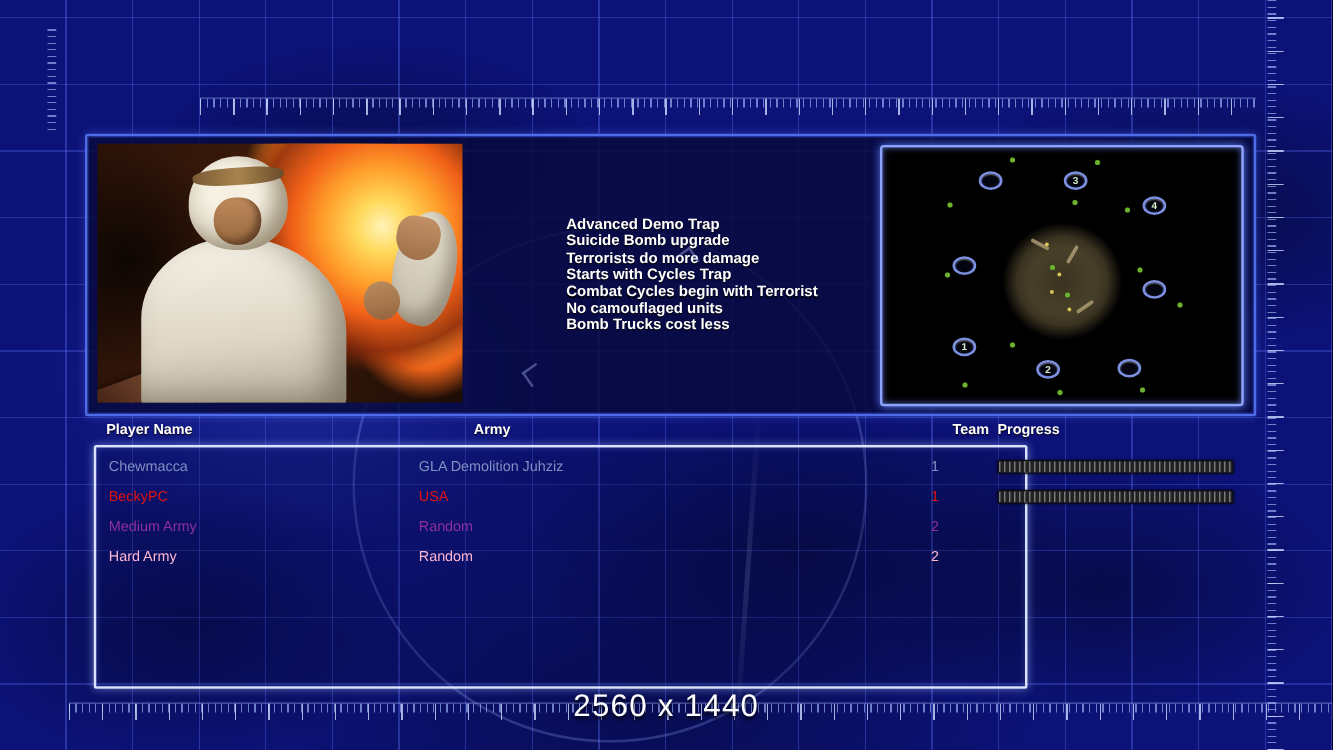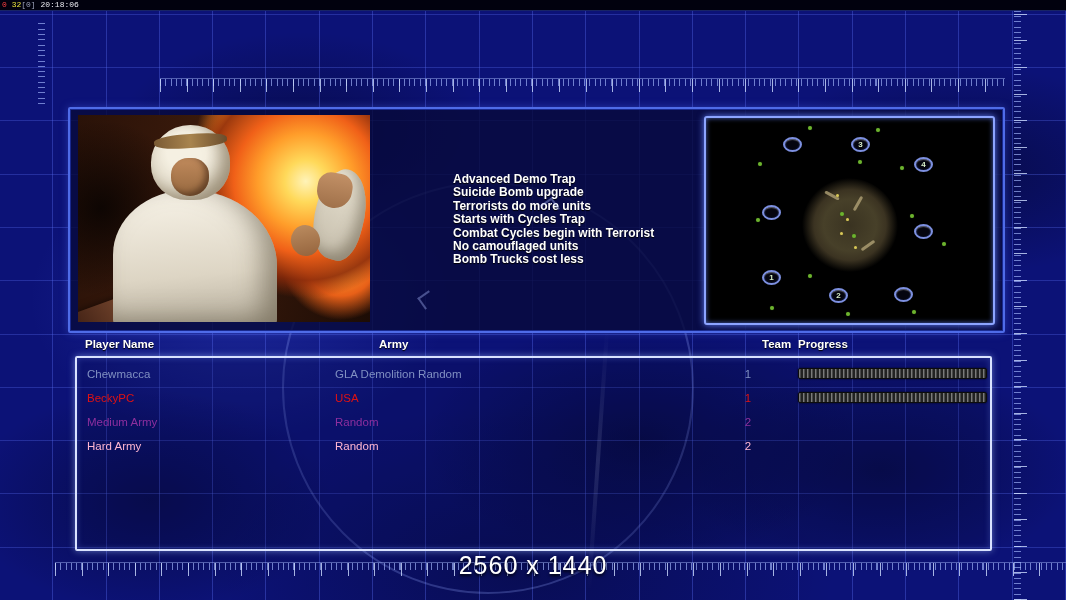--- a/index.html
+++ b/index.html
@@ -120,21 +120,21 @@
   .dot.y { background:#d8c85a; box-shadow:0 0 1px #6b5e1c; width:3px; height:3px; }
   .spawn-marker { position:absolute; width:19px; height:15px; border-radius:50%;
     background:radial-gradient(circle at 50% 40%, #05050f 55%, #101a44 80%);
     border:2px solid #7d90e0; box-shadow:0 1px 3px rgba(0,0,0,.7), inset 0 1px 1px rgba(255,255,255,.35);
     color:#d8efc8; font-size:8px; font-weight:bold; display:flex; align-items:center; justify-content:center; }
   
   .table-header { position:absolute; left:0; top:338px; width:1066px; height:16px; z-index:3;
     color:#fff; font-size:11.5px; font-weight:bold; text-shadow:0 1px 1px #000; }
   .th { position:absolute; top:0; }
   .th-player { left:85px; } .th-army { left:343px;margin-left:36px; } .th-team { left:715px;margin-left:47px; } .th-progress { left:798px; }
-  .table-frame { position:absolute; left:75px; top:356px; width:917px; height:195px; z-index:2;
+  .table-frame { position:absolute; left:75px; top:356px; width:747px; height:195px; z-index:2;
     background:rgba(8,12,70,.25); border:2px solid #d9e2ff; border-radius:2px;
     box-shadow:0 0 7px rgba(160,190,255,.55), inset 0 0 6px rgba(120,150,255,.3); }
   .player-row { position:relative; height:24px; font-size:11.5px; }
   .rows-wrap { position:absolute; left:0; top:5px; width:100%; }
   .c-player { position:absolute; left:10px; top:5px; }
   .c-army { position:absolute; left:258px; top:5px; }
   .c-team { position:absolute; left:664px; top:5px; width:14px; text-align:center; }
   .c-bar { position:absolute; left:721px; top:5px; width:189px; height:11px;
     background:repeating-linear-gradient(90deg, #7a7a7a 0 1px, #4a4a4a 1px 2px, #222 2px 4px);
     border:1px solid #0c0c0c; border-radius:2px; box-shadow:0 0 2px rgba(0,0,0,.8); overflow:hidden; }
@@ -155,42 +155,37 @@
   <div class="ruler-line-h" style="left:160px; top:78px; width:845px;"></div>
   <div class="ruler-minor-h" style="left:160px; top:79px; width:845px;"></div>
   <div class="ruler-major-h" style="left:160px; top:79px; width:845px;"></div>
   <div class="ruler-line-h" style="left:55px; top:562px; width:1011px;"></div>
   <div class="ruler-minor-h" style="left:55px; top:563px; width:1011px;"></div>
   <div class="ruler-major-h" style="left:55px; top:563px; width:1011px;"></div>
   <div class="ruler-minor-v" style="left:1014px; top:0; height:600px;"></div>
   <div class="ruler-major-v" style="left:1014px; top:0; height:600px;"></div>
   <div class="ruler-minor-v" style="left:38px; top:22px; height:82px;"></div>
 
-  <div class="top-strip">
-    <span class="dbg-fps">0</span>
-    <span class="dbg-counter">32</span><span class="dbg-bracket">[0]</span>
-    <span class="dbg-clock">20:18:06</span>
-  </div>
 
 
   <div class="info-frame">
     <div class="portrait">
       <div class="rpg"></div>
       <div class="robe"></div>
       <div class="arm-right"></div>
       <div class="hand-open"></div>
       <div class="hand-low"></div>
       <div class="headdress"></div>
       <div class="headband"></div>
       <div class="face"></div>
     </div>
     <div class="abilities">
       <div>Advanced Demo Trap</div>
       <div>Suicide Bomb upgrade</div>
-      <div>Terrorists do more units</div>
+      <div>Terrorists do more damage</div>
       <div>Starts with Cycles Trap</div>
       <div>Combat Cycles begin with Terrorist</div>
       <div>No camouflaged units</div>
       <div>Bomb Trucks cost less</div>
     </div>
 
     <div class="map-frame">
       <div class="map">
         <div class="crater">
           <div class="streak1"></div>
@@ -231,21 +226,21 @@
     <span class="th th-player">Player Name</span>
     <span class="th th-army">Army</span>
     <span class="th th-team">Team</span>
     <span class="th th-progress">Progress</span>
   </div>
 
   <div class="table-frame">
     <div class="rows-wrap">
       <div class="player-row" style="color: rgb(128, 144, 194);">
         <span class="c-player">Chewmacca</span>
-        <span class="c-army">GLA Demolition Random</span>
+        <span class="c-army">GLA Demolition Juhziz</span>
         <span class="c-team">1</span>
         <span class="c-bar"><span class="bar-fill" style="width: 2%;"></span></span>
       </div>
       <div class="player-row" style="color: rgb(224, 18, 18);">
         <span class="c-player">BeckyPC</span>
         <span class="c-army">USA</span>
         <span class="c-team">1</span>
         <span class="c-bar"><span class="bar-fill" style="width: 0%;"></span></span>
       </div>
       <div class="player-row" style="color: rgb(142, 47, 158);">

